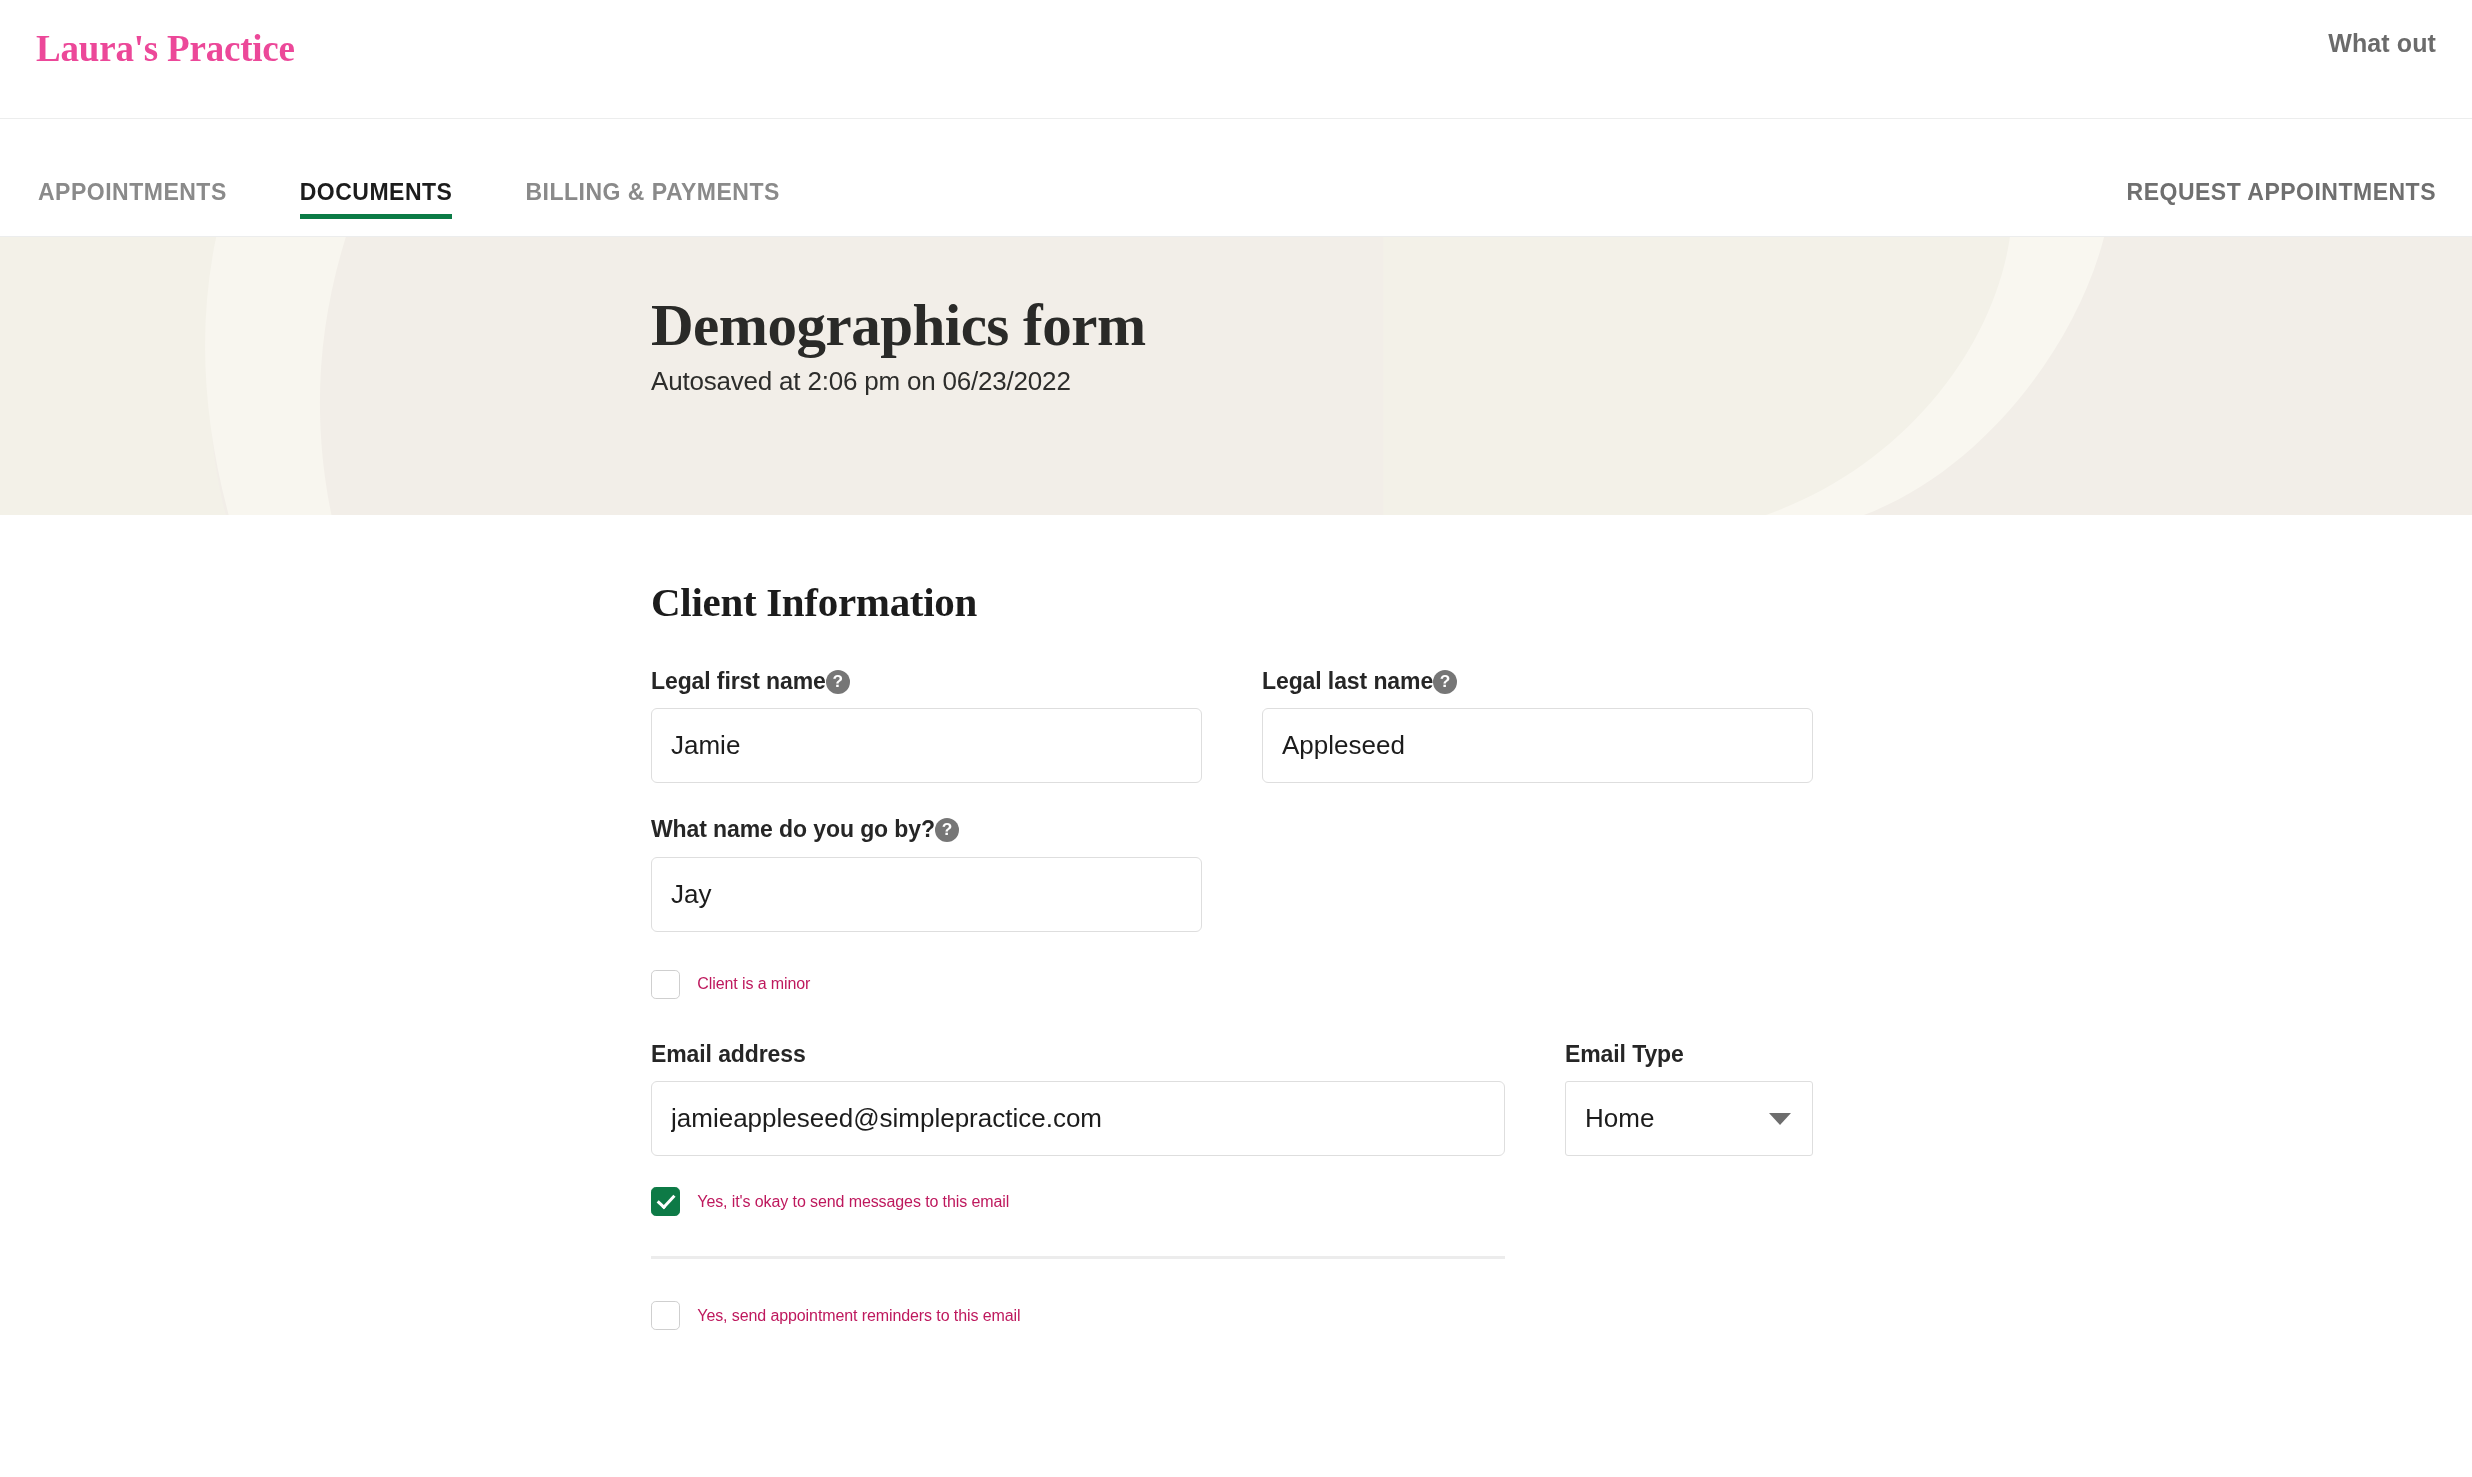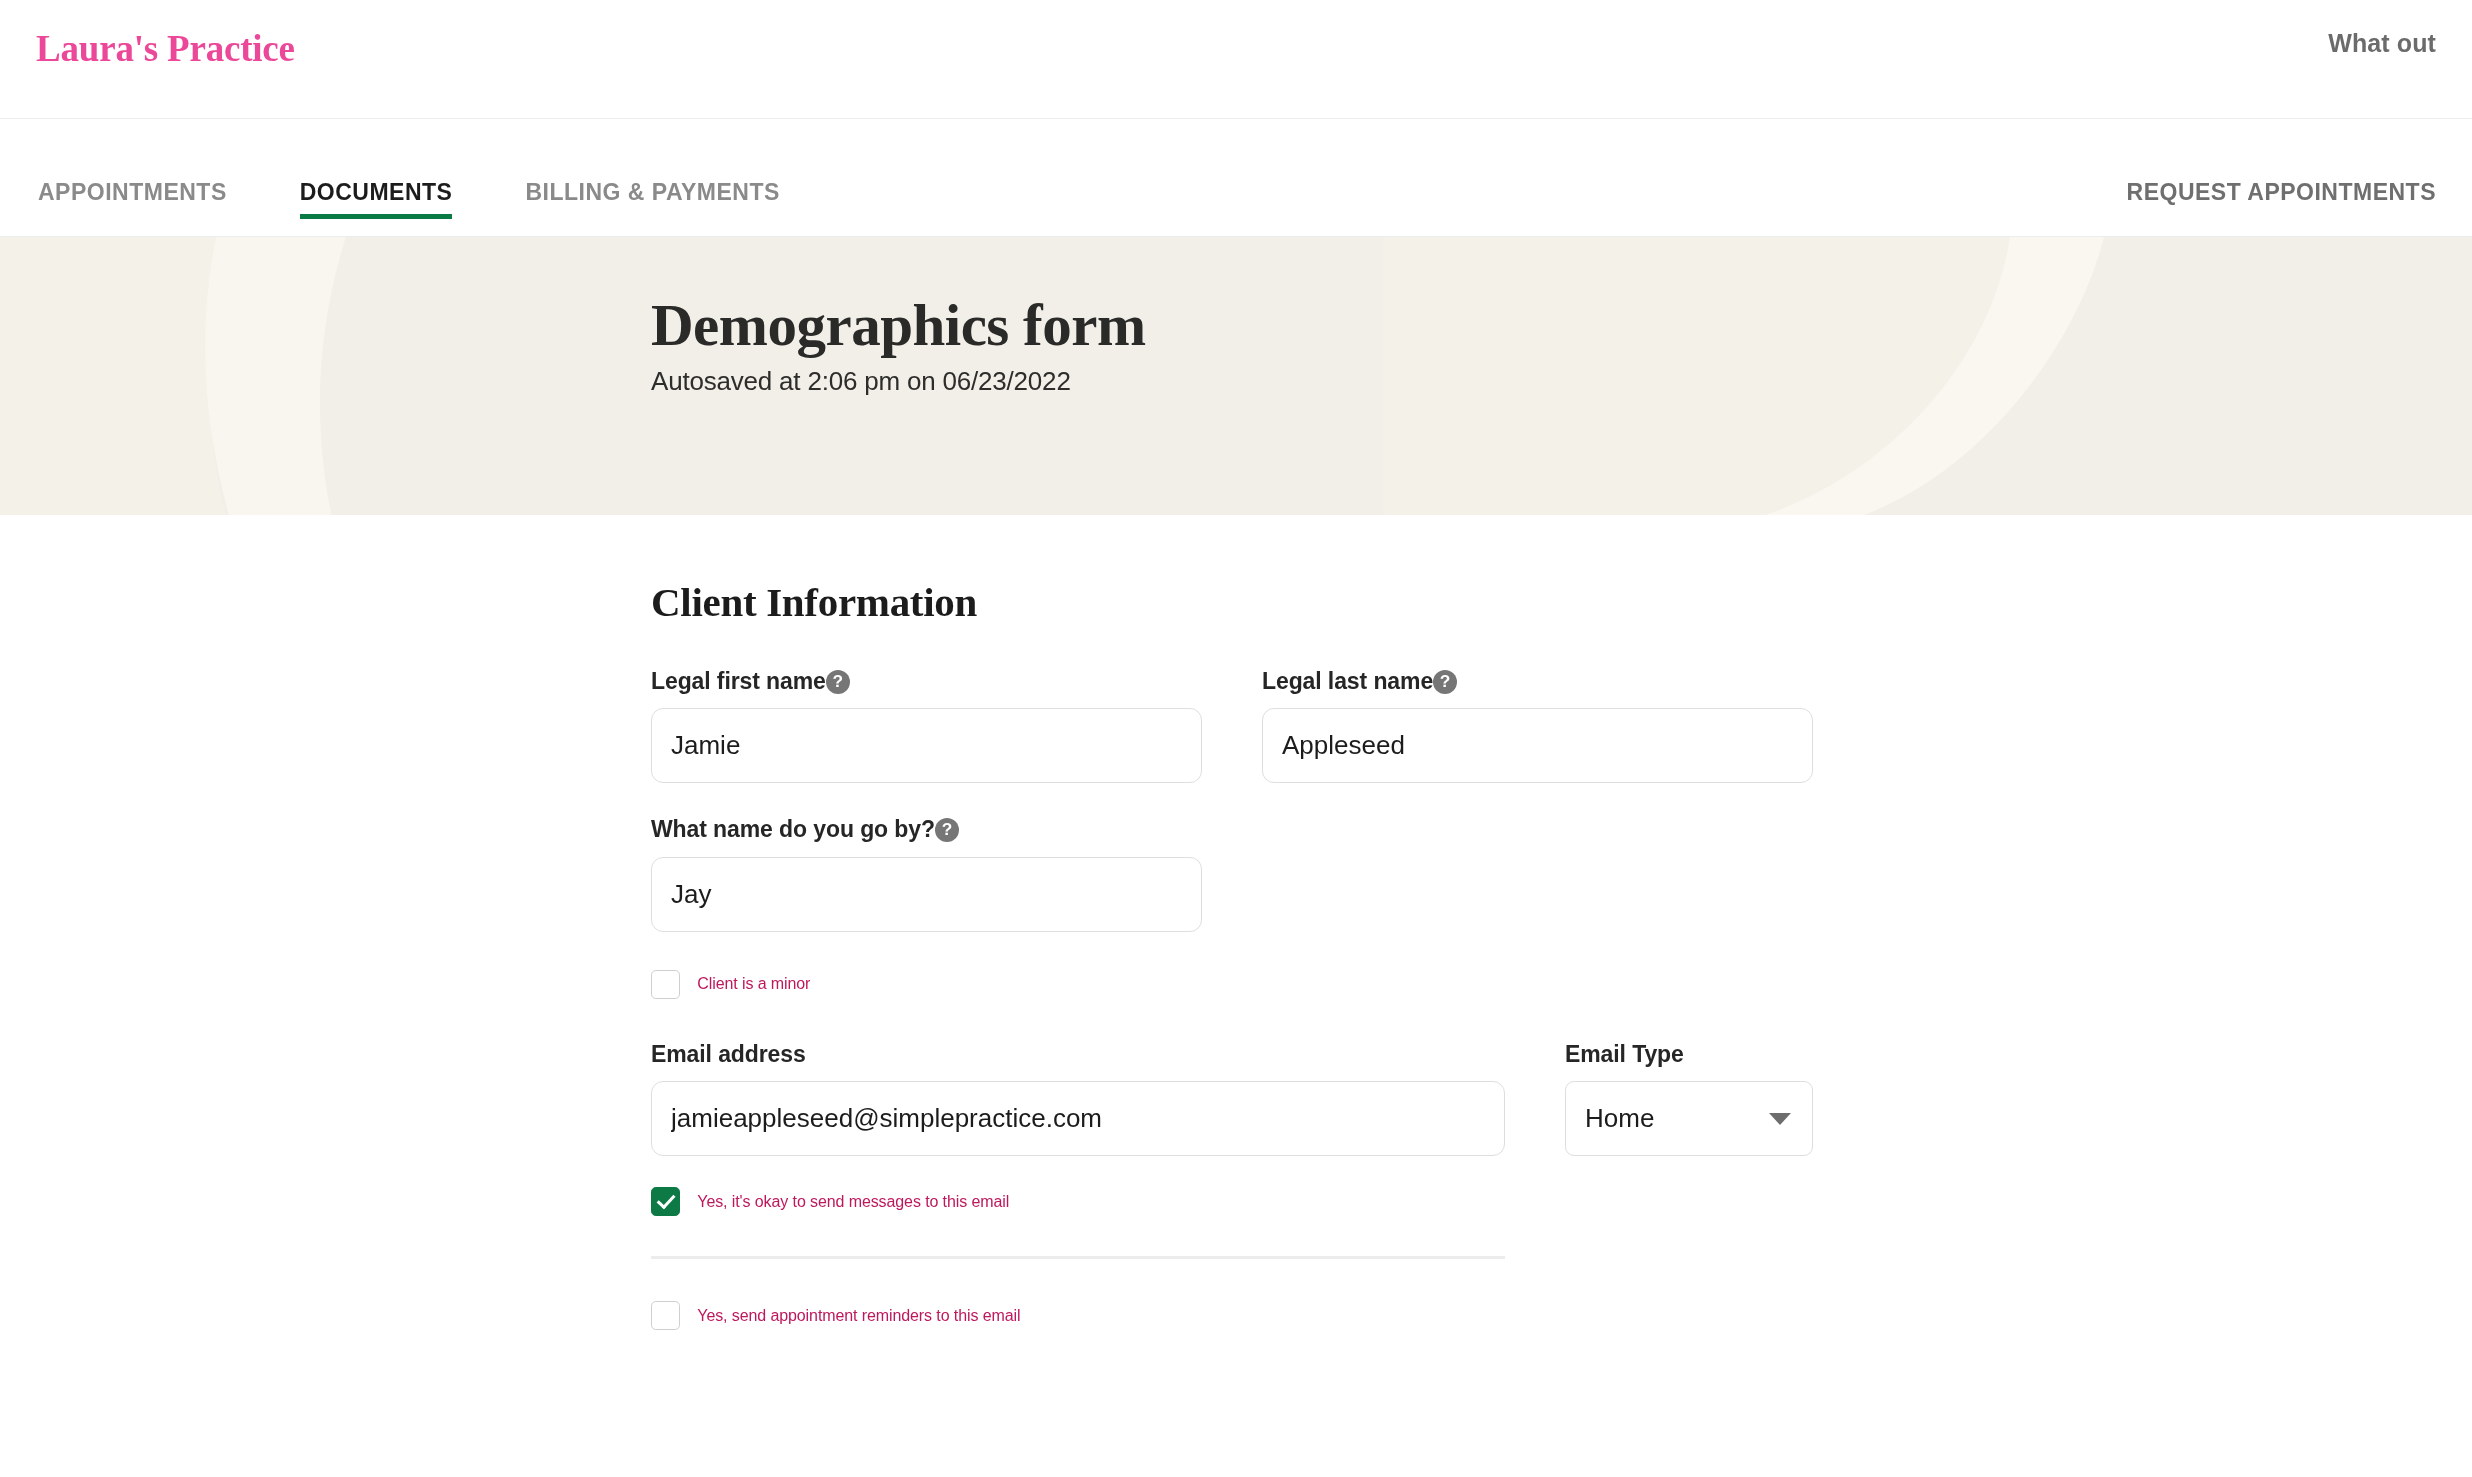--- a/index.html
+++ b/index.html
@@ -180,21 +180,21 @@
     font-size: 17.3px;
     font-weight: 700;
     line-height: 1;
     cursor: pointer;
     flex: none;
   }
   .text-input {
     width: 100%;
     height: 75px;
     border: 1.9px solid #dedede;
-    border-radius: 12px;
+    border-radius: 6px;
     background: #ffffff;
     font-family: "Liberation Sans", sans-serif;
     font-size: 26px;
     color: #1c1c1c;
     padding: 0 19px;
     outline: none;
   }
   .text-input::placeholder { color: #9b9b9b; }
 
   .row-gap { height: 33px; }
@@ -243,21 +243,21 @@
     gap: 60px;
   }
   .email-field { width: 854px; }
   .email-type-field { width: 248px; }
 
   .select-box {
     position: relative;
     width: 100%;
     height: 75px;
     border: 1.9px solid #dedede;
-    border-radius: 9px;
+    border-radius: 3px;
     background: #ffffff;
     display: flex;
     align-items: center;
     padding: 0 19px;
     cursor: pointer;
   }
   .select-value {
     font-size: 26px;
     color: #1c1c1c;
   }

